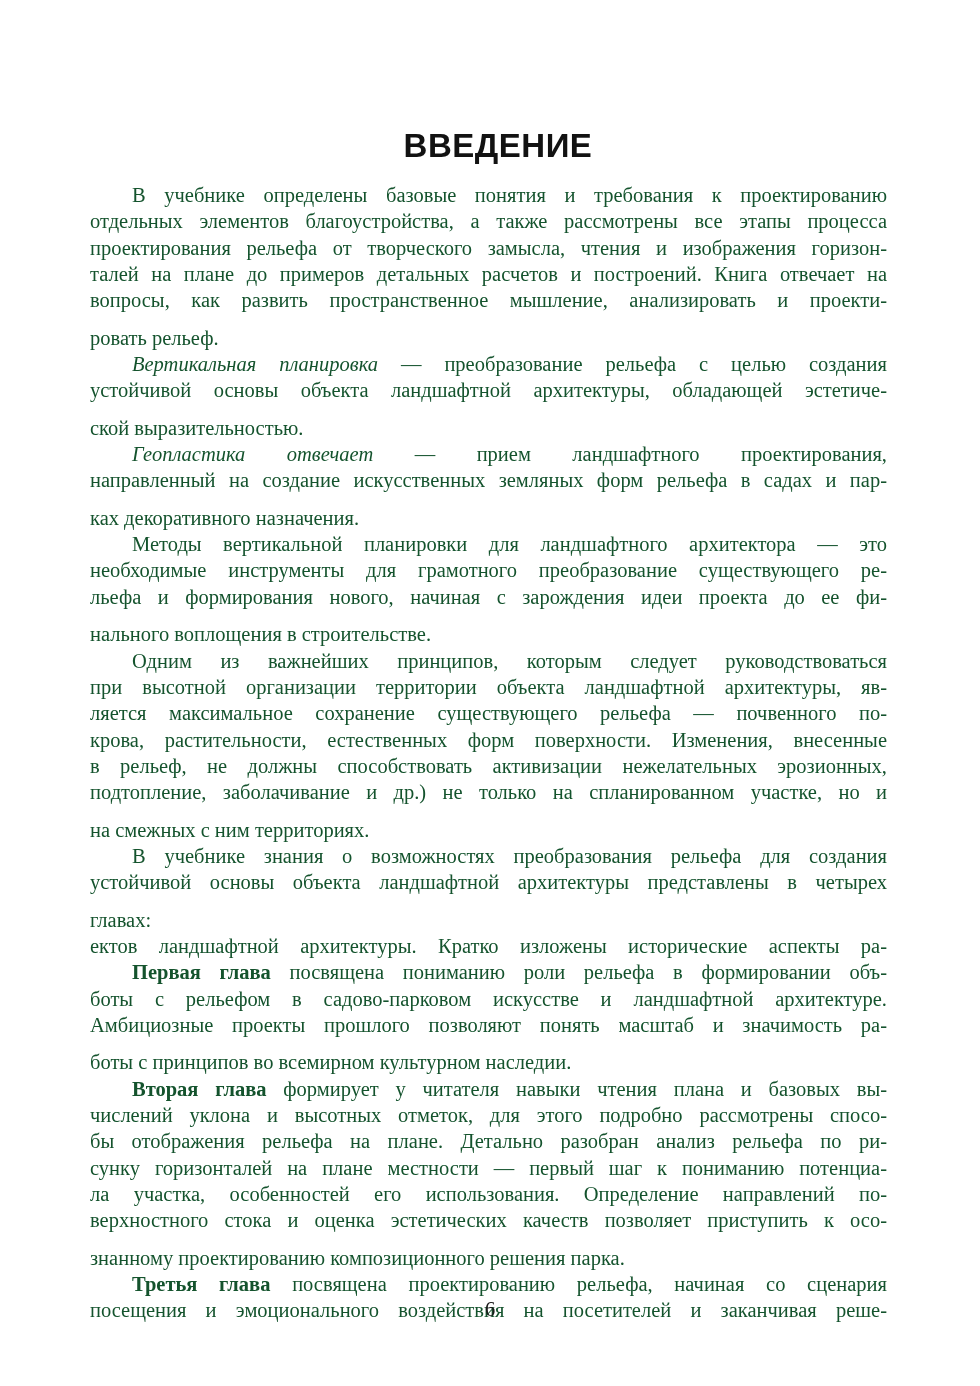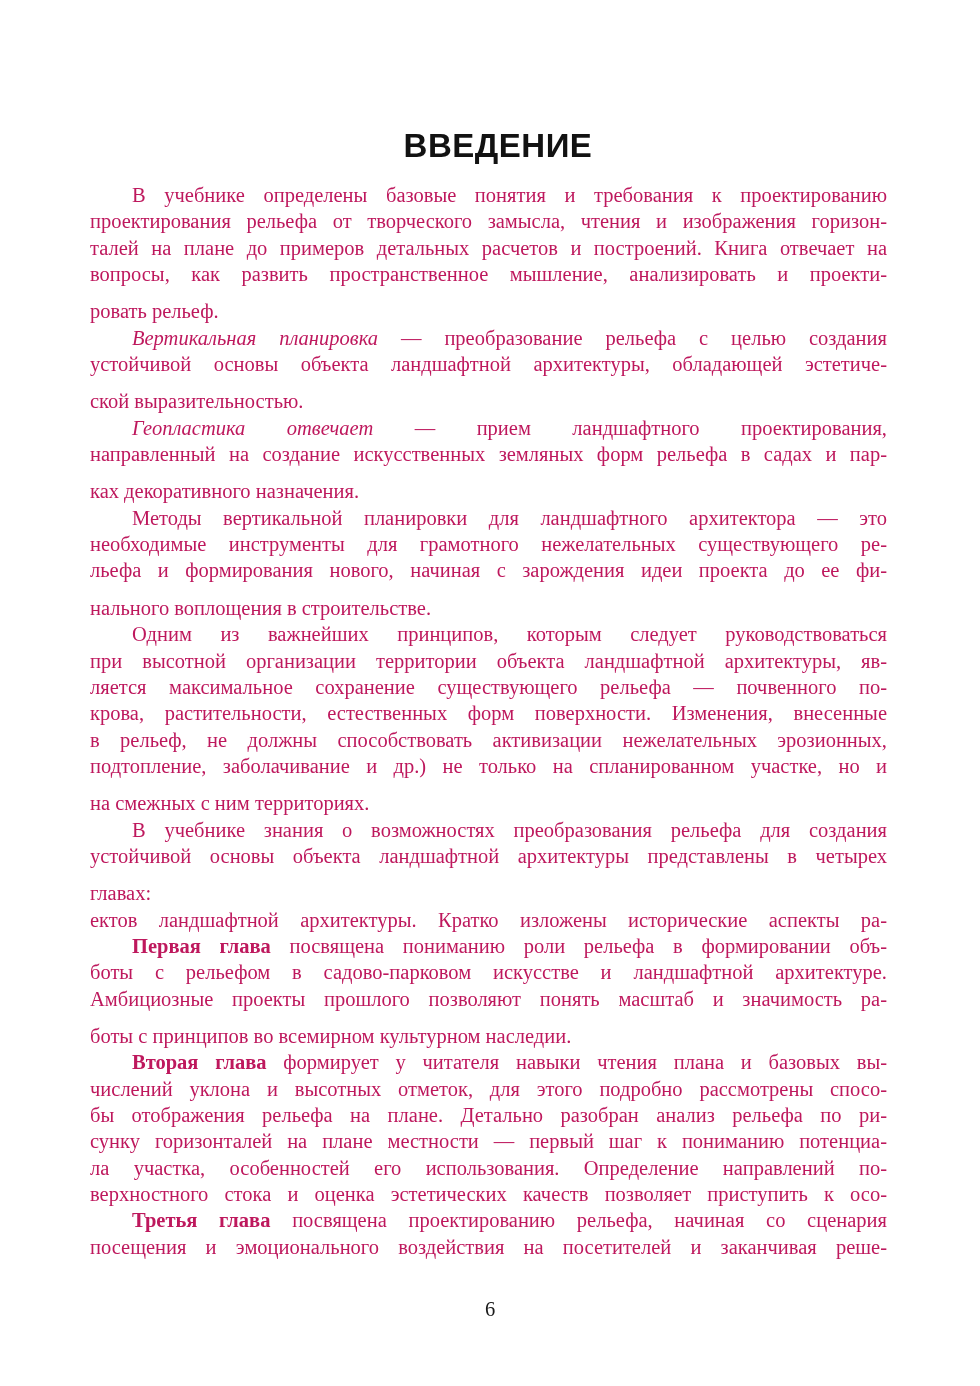--- a/index.html
+++ b/index.html
@@ -31,21 +31,21 @@
     letter-spacing: 0.5px;
     color: #121212;
   }
   .body-text {
     position: absolute;
     top: 182px;
     left: 90px;
     width: 797px;
     font-size: 20.5px;
     line-height: 26.35px;
-    color: #be185d;
+    color: #14532d;
   }
   .paragraph {
     margin: 0;
     padding: 0;
   }
   .text-line {
     text-align: justify;
     text-align-last: justify;
   }
   .text-line.first {
@@ -69,38 +69,39 @@
   }
 </style>
 </head>
 <body>
 
 <div class="page">
   <h1 class="title">ВВЕДЕНИЕ</h1>
   <main class="body-text" id="body-text">
       <div class="paragraph">
         <div class="text-line first"><span class="seg-normal">В учебнике определены базовые понятия и требования к проектированию</span></div>
+        <div class="text-line"><span class="seg-normal">отдельных элементов благоустройства, а также рассмотрены все этапы процесса</span></div>
         <div class="text-line"><span class="seg-normal">проектирования рельефа от творческого замысла, чтения и изображения горизон-</span></div>
         <div class="text-line"><span class="seg-normal">талей на плане до примеров детальных расчетов и построений. Книга отвечает на</span></div>
         <div class="text-line"><span class="seg-normal">вопросы, как развить пространственное мышление, анализировать и проекти-</span></div>
         <div class="text-line end"><span class="seg-normal">ровать рельеф.</span></div>
       </div>
       <div class="paragraph">
         <div class="text-line first"><span class="seg-italic">Вертикальная планировка</span><span class="seg-normal"> — преобразование рельефа с целью создания</span></div>
         <div class="text-line"><span class="seg-normal">устойчивой основы объекта ландшафтной архитектуры, обладающей эстетиче-</span></div>
         <div class="text-line end"><span class="seg-normal">ской выразительностью.</span></div>
       </div>
       <div class="paragraph">
         <div class="text-line first"><span class="seg-italic">Геопластика отвечает</span><span class="seg-normal"> — прием ландшафтного проектирования,</span></div>
         <div class="text-line"><span class="seg-normal">направленный на создание искусственных земляных форм рельефа в садах и пар-</span></div>
         <div class="text-line end"><span class="seg-normal">ках декоративного назначения.</span></div>
       </div>
       <div class="paragraph">
         <div class="text-line first"><span class="seg-normal">Методы вертикальной планировки для ландшафтного архитектора — это</span></div>
-        <div class="text-line"><span class="seg-normal">необходимые инструменты для грамотного нежелательных существующего ре-</span></div>
+        <div class="text-line"><span class="seg-normal">необходимые инструменты для грамотного преобразование существующего ре-</span></div>
         <div class="text-line"><span class="seg-normal">льефа и формирования нового, начиная с зарождения идеи проекта до ее фи-</span></div>
         <div class="text-line end"><span class="seg-normal">нального воплощения в строительстве.</span></div>
       </div>
       <div class="paragraph">
         <div class="text-line first"><span class="seg-normal">Одним из важнейших принципов, которым следует руководствоваться</span></div>
         <div class="text-line"><span class="seg-normal">при высотной организации территории объекта ландшафтной архитектуры, яв-</span></div>
         <div class="text-line"><span class="seg-normal">ляется максимальное сохранение существующего рельефа — почвенного по-</span></div>
         <div class="text-line"><span class="seg-normal">крова, растительности, естественных форм поверхности. Изменения, внесенные</span></div>
         <div class="text-line"><span class="seg-normal">в рельеф, не должны способствовать активизации нежелательных эрозионных,</span></div>
         <div class="text-line"><span class="seg-normal">подтопление, заболачивание и др.) не только на спланированном участке, но и</span></div>
@@ -118,20 +119,21 @@
         <div class="text-line"><span class="seg-normal">Амбициозные проекты прошлого позволяют понять масштаб и значимость ра-</span></div>
         <div class="text-line end"><span class="seg-normal">боты с принципов во всемирном культурном наследии.</span></div>
       </div>
       <div class="paragraph">
         <div class="text-line first"><span class="seg-bold">Вторая глава</span><span class="seg-normal"> формирует у читателя навыки чтения плана и базовых вы-</span></div>
         <div class="text-line"><span class="seg-normal">числений уклона и высотных отметок, для этого подробно рассмотрены спосо-</span></div>
         <div class="text-line"><span class="seg-normal">бы отображения рельефа на плане. Детально разобран анализ рельефа по ри-</span></div>
         <div class="text-line"><span class="seg-normal">сунку горизонталей на плане местности — первый шаг к пониманию потенциа-</span></div>
         <div class="text-line"><span class="seg-normal">ла участка, особенностей его использования. Определение направлений по-</span></div>
         <div class="text-line"><span class="seg-normal">верхностного стока и оценка эстетических качеств позволяет приступить к осо-</span></div>
+        <div class="text-line end"><span class="seg-normal">знанному проектированию композиционного решения парка.</span></div>
       </div>
       <div class="paragraph">
         <div class="text-line first"><span class="seg-bold">Третья глава</span><span class="seg-normal"> посвящена проектированию рельефа, начиная со сценария</span></div>
         <div class="text-line"><span class="seg-normal">посещения и эмоционального воздействия на посетителей и заканчивая реше-</span></div>
       </div>
     </main>
   <div class="footer">6</div>
 </div>
 
 </body></html>

